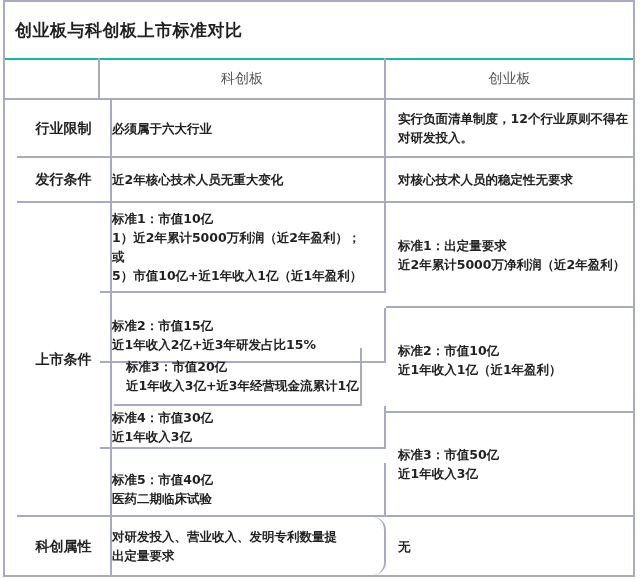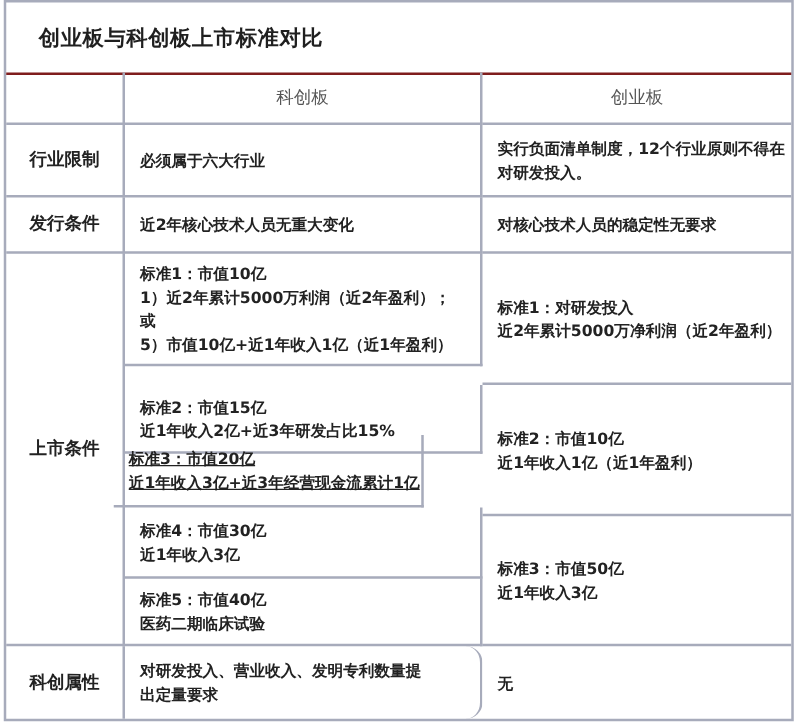--- a/index.html
+++ b/index.html
@@ -1,29 +1,29 @@
 <!DOCTYPE html>
 <html><head>
 <meta charset="utf-8">
 <style>
   html, body { margin:0; padding:0; background:#ffffff; }
   body { width:640px; height:579px; position:relative; overflow:hidden;
          font-family:"DejaVu Sans","Liberation Sans",sans-serif; color:#222; }
   .frame { position:absolute; left:3px; top:0; width:632px; height:577px;
            border:2px solid #a7abbb; box-sizing:border-box; background:#fff; }
   .title { position:absolute; left:0; top:0; right:0; height:58px;
-           border-bottom:2px solid #7f1d1d; box-sizing:border-box;
-           display:flex; align-items:center; padding-left:26px;
+           border-bottom:2px solid #14b8a6; box-sizing:border-box;
+           display:flex; align-items:center; padding-left:10px;
            font-size:17px; font-weight:bold; color:#1f1f1f; letter-spacing:0.5px; }
   .cell { position:absolute; box-sizing:border-box; display:flex; align-items:center;
           font-size:12.5px; line-height:19px; color:#222; }
   .bdr-r { border-right:2px solid #a7abbb; }
   .bdr-b { border-bottom:2px solid #a7abbb; }
   .hdr { justify-content:center; font-size:14px; color:#555; }
-  .lbl { justify-content:center; font-weight:bold; font-size:14px; color:#222; }
+  .lbl { justify-content:center; font-weight:bold; font-size:14px; color:#222;margin-left:12px; }
   .txt { padding-left:12px; padding-right:10px; font-weight:bold; }
   .txt .lines { display:flex; flex-direction:column; }
   .txt .line { white-space:nowrap; }
 </style>
 </head>
 <body>
 
 <div class="frame">
   <div class="title">创业板与科创板上市标准对比</div>
 
@@ -65,42 +65,42 @@
       <span class="line">或</span>
       <span class="line">5）市值10亿+近1年收入1亿（近1年盈利）</span>
     </div>
   </div>
   <div class="cell txt bdr-r bdr-b" style="left:95px;top:306px;width:286px;height:55px;">
     <div class="lines">
       <span class="line">标准2：市值15亿</span>
       <span class="line">近1年收入2亿+近3年研发占比15%</span>
     </div>
   </div>
-  <div class="cell txt bdr-r bdr-b" style="left:86px;top:346px;width:248px;height:58px;text-decoration:underline;">
+  <div class="cell txt bdr-r bdr-b" style="left:109px;top:346px;width:248px;height:58px;">
     <div class="lines">
       <span class="line">标准3：市值20亿</span>
       <span class="line">近1年收入3亿+近3年经营现金流累计1亿</span>
     </div>
   </div>
-  <div class="cell txt bdr-r bdr-b" style="left:95px;top:404px;width:286px;height:57px;">
+  <div class="cell txt bdr-r bdr-b" style="left:95px;top:404px;width:286px;height:43px;">
     <div class="lines">
       <span class="line">标准4：市值30亿</span>
       <span class="line">近1年收入3亿</span>
     </div>
   </div>
   <div class="cell txt bdr-r bdr-b" style="left:95px;top:461px;width:286px;height:54px;">
     <div class="lines">
       <span class="line">标准5：市值40亿</span>
       <span class="line">医药二期临床试验</span>
     </div>
   </div>
 
   <div class="cell txt bdr-b" style="left:381px;top:201px;width:247px;height:105px;">
     <div class="lines">
-      <span class="line">标准1：对研发投入</span>
+      <span class="line">标准1：出定量要求</span>
       <span class="line">近2年累计5000万净利润（近2年盈利）</span>
     </div>
   </div>
   <div class="cell txt bdr-b" style="left:381px;top:306px;width:247px;height:105px;">
     <div class="lines">
       <span class="line">标准2：市值10亿</span>
       <span class="line">近1年收入1亿（近1年盈利）</span>
     </div>
   </div>
   <div class="cell txt bdr-b" style="left:381px;top:411px;width:247px;height:104px;">

